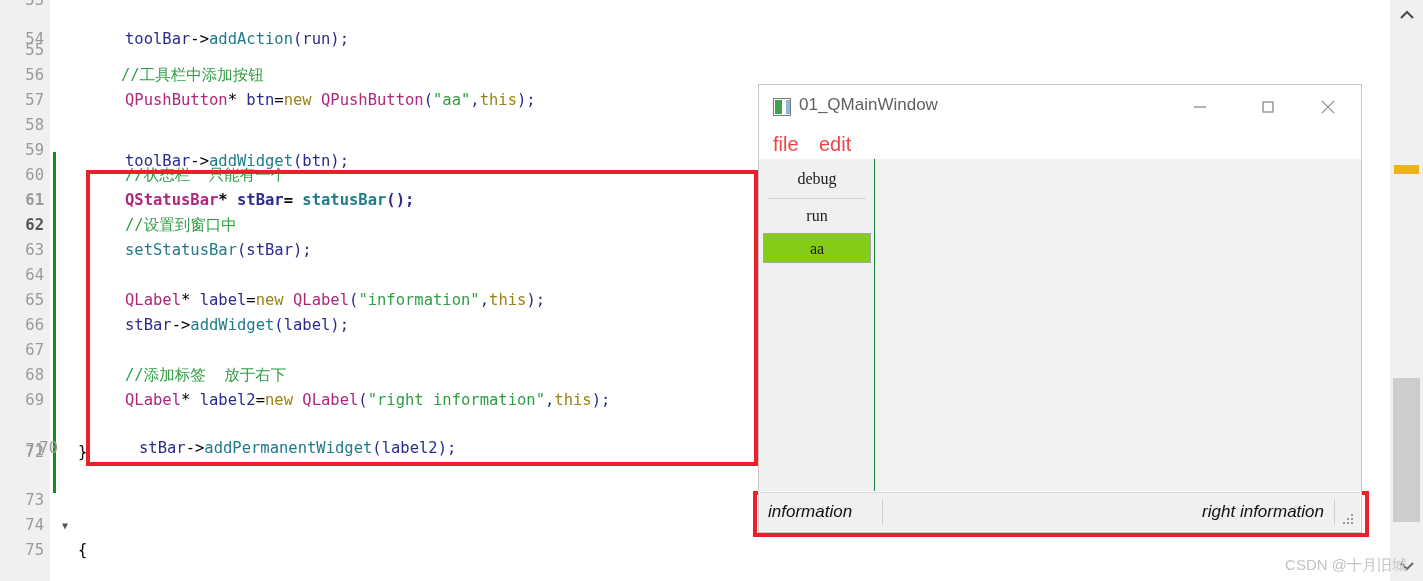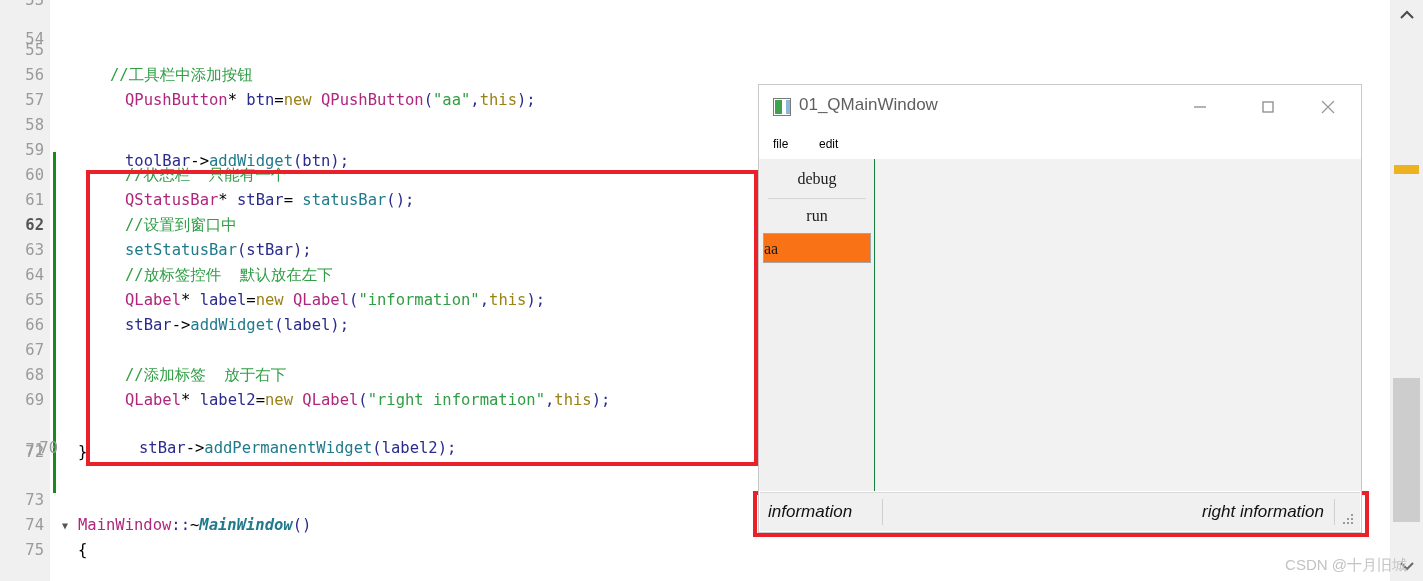--- a/index.html
+++ b/index.html
@@ -46,30 +46,30 @@
   .qticon{position:absolute;left:14px;top:13px;width:18px;height:18px;border:1px solid #7a7a7a;
           background:#ffffff;box-sizing:border-box;}
   .qticon i{position:absolute;display:block;}
   .qticon .g1{left:1px;top:1px;width:7px;height:14px;background:#3fa34d;}
   .qticon .g2{left:8px;top:5px;width:4px;height:10px;background:#ffffff;}
   .qticon .b1{left:12px;top:1px;width:4px;height:14px;background:#8fb8d8;}
   .wtitle{position:absolute;left:40px;top:10px;font-size:17px;color:#5f5f5f;}
   .wbtn{position:absolute;top:0;width:46px;height:44px;cursor:default;}
   .wbtn svg{position:absolute;left:50%;top:50%;transform:translate(-50%,-50%);}
   .menubar{position:absolute;left:0;top:44px;right:0;height:30px;background:#ffffff;}
-  .menuitem{position:absolute;top:0;height:30px;line-height:30px;font-size:12px;color:#000000;}
+  .menuitem{position:absolute;top:0;height:30px;line-height:30px;font-size:20px;color:#ef4444;}
   .qtbody{position:absolute;left:0;top:74px;right:0;bottom:41px;background:#f2f2f2;}
   .qttoolbar{position:absolute;left:1px;top:0;width:114px;bottom:0;background:#f0f0f0;
              border-right:2px solid #15803d;}
   .tbitem{position:absolute;left:0;right:0;height:32px;line-height:32px;text-align:center;
           font-family:"Liberation Serif",serif;font-size:16px;color:#1b1b1b;}
   .tbsep{position:absolute;left:8px;right:8px;height:1px;background:#d6d6d6;}
-  .tbbtn{position:absolute;left:3px;right:3px;height:30px;line-height:30px;
+  .tbbtn{position:absolute;left:3px;right:3px;height:30px;line-height:30px;text-align:center;
          font-family:"Liberation Serif",serif;font-size:16px;color:#1b1b1b;
-         background:#f97316;border:1px solid #a6a6a6;box-sizing:border-box;}
+         background:#84cc16;border:1px solid #a6a6a6;box-sizing:border-box;}
   .central{position:absolute;left:116px;top:0;right:0;bottom:0;background:#f2f2f2;}
   .statusbar{position:absolute;left:1px;right:1px;bottom:1px;height:38px;background:#f0f0f0;
              border-top:1px solid #d9d9d9;font-style:italic;}
   .stlabel{position:absolute;top:9px;font-size:17px;color:#111111;font-family:"Liberation Sans",sans-serif;}
   .stsep{position:absolute;top:6px;width:1px;height:26px;background:#cfcfcf;}
   .grip{position:absolute;right:4px;bottom:4px;width:13px;height:13px;}
   .grip s{position:absolute;display:block;width:2px;height:2px;background:#9a9a9a;}
 
   
   #scroll{position:absolute;right:0;top:0;width:33px;height:581px;background:#f0f0f0;}
@@ -84,41 +84,41 @@
 </style>
 </head>
 <body>
 
 <div id="editor">
   <div class="gutter"></div>
   <div class="changebar"></div>
   <div class="codearea"></div>
   <div id="lines">
       <div class="line" style="top: -12px;"><div class="lnum">53</div><div class="code" style="left: 125px;"></div></div>
-      <div class="line" style="top: 27px;"><div class="lnum">54</div></div>
+      <div class="line" style="top: 27px;"><div class="lnum">54</div><div class="code" style="left: 125px;"><span class="plain">toolBar</span><span class="op">-&gt;</span><span class="fn">addAction</span><span class="pun">(</span><span class="plain">run</span><span class="pun">)</span><span class="pun">;</span></div></div>
       <div class="line" style="top: 38px;"><div class="lnum">55</div><div class="code" style="left: 125px;"></div></div>
-      <div class="line" style="top: 63px;"><div class="lnum">56</div><div class="code" style="left: 110px;"><span class="cmt">//工具栏中添加按钮</span></div></div>
+      <div class="line" style="top: 63px;"><div class="lnum">56</div><div class="code" style="left: 121px;"><span class="cmt">//工具栏中添加按钮</span></div></div>
       <div class="line" style="top: 88px;"><div class="lnum">57</div><div class="code" style="left: 125px;"><span class="typ">QPushButton</span><span class="op">* </span><span class="plain">btn</span><span class="op">=</span><span class="kw">new</span><span class="op"> </span><span class="typ">QPushButton</span><span class="pun">(</span><span class="str">"aa"</span><span class="pun">,</span><span class="kw">this</span><span class="pun">)</span><span class="pun">;</span></div></div>
       <div class="line" style="top: 113px;"><div class="lnum">58</div><div class="code" style="left: 125px; margin-top: 36px;"><span class="plain">toolBar</span><span class="op">-&gt;</span><span class="fn">addWidget</span><span class="pun">(</span><span class="plain">btn</span><span class="pun">)</span><span class="pun">;</span></div></div>
       <div class="line" style="top: 138px;"><div class="lnum">59</div><div class="code" style="left: 125px;"></div></div>
       <div class="line" style="top: 163px;"><div class="lnum">60</div><div class="code" style="left: 125px;"><span class="cmt">//状态栏  只能有一个</span></div></div>
-      <div class="line" style="top: 188px;"><div class="lnum">61</div><div class="code" style="left: 125px;"><span class="typ">QStatusBar</span><span class="op">* </span><span class="plain">stBar</span><span class="op">= </span><span class="fn">statusBar</span><span class="pun">(</span><span class="pun">)</span><span class="pun">;</span></div></div>
+      <div class="line" style="top: 188px; font-weight: bold;"><div class="lnum">61</div><div class="code" style="left: 125px;"><span class="typ">QStatusBar</span><span class="op">* </span><span class="plain">stBar</span><span class="op">= </span><span class="fn">statusBar</span><span class="pun">(</span><span class="pun">)</span><span class="pun">;</span></div></div>
       <div class="line" style="top: 213px;"><div class="lnum cur">62</div><div class="code" style="left: 125px;"><span class="cmt">//设置到窗口中</span></div></div>
       <div class="line" style="top: 238px;"><div class="lnum">63</div><div class="code" style="left: 125px;"><span class="fn">setStatusBar</span><span class="pun">(</span><span class="plain">stBar</span><span class="pun">)</span><span class="pun">;</span></div></div>
-      <div class="line" style="top: 263px;"><div class="lnum">64</div><div class="code" style="left: 125px;"><span class="cmt">//放标签控件  默认放在左下</span></div></div>
+      <div class="line" style="top: 263px;"><div class="lnum">64</div></div>
       <div class="line" style="top: 288px;"><div class="lnum">65</div><div class="code" style="left: 125px;"><span class="typ">QLabel</span><span class="op">* </span><span class="plain">label</span><span class="op">=</span><span class="kw">new</span><span class="op"> </span><span class="typ">QLabel</span><span class="pun">(</span><span class="str">"information"</span><span class="pun">,</span><span class="kw">this</span><span class="pun">)</span><span class="pun">;</span></div></div>
       <div class="line" style="top: 313px;"><div class="lnum">66</div><div class="code" style="left: 125px;"><span class="plain">stBar</span><span class="op">-&gt;</span><span class="fn">addWidget</span><span class="pun">(</span><span class="plain">label</span><span class="pun">)</span><span class="pun">;</span></div></div>
       <div class="line" style="top: 338px;"><div class="lnum">67</div><div class="code" style="left: 125px;"></div></div>
       <div class="line" style="top: 363px;"><div class="lnum">68</div><div class="code" style="left: 125px;"><span class="cmt">//添加标签  放于右下</span></div></div>
       <div class="line" style="top: 388px;"><div class="lnum">69</div><div class="code" style="left: 125px;"><span class="typ">QLabel</span><span class="op">* </span><span class="plain">label2</span><span class="op">=</span><span class="kw">new</span><span class="op"> </span><span class="typ">QLabel</span><span class="pun">(</span><span class="str">"right information"</span><span class="pun">,</span><span class="kw">this</span><span class="pun">)</span><span class="pun">;</span></div></div>
       <div class="line" style="top: 436px; margin-left: 14px;"><div class="lnum">70</div><div class="code" style="left: 125px;"><span class="plain">stBar</span><span class="op">-&gt;</span><span class="fn">addPermanentWidget</span><span class="pun">(</span><span class="plain">label2</span><span class="pun">)</span><span class="pun">;</span></div></div>
       <div class="line" style="top: 438px;"><div class="lnum">71</div><div class="code" style="left: 125px;"></div></div>
       <div class="line" style="top: 440px; text-decoration: underline;"><div class="lnum">72</div><div class="code" style="left: 78px;"><span class="op">}</span></div></div>
       <div class="line" style="top: 488px;"><div class="lnum">73</div><div class="code" style="left: 125px;"></div></div>
-      <div class="line" style="top: 513px;"><div class="lnum">74</div><div class="fold">▼</div><div class="code" style="left: 78px;"><span class="mw">MainWindow</span><span class="pun">::</span><span class="op">~</span><span class="dtor">MainWindow</span><span class="pun">(</span><span class="pun">)</span></div></div>
+      <div class="line" style="top: 513px;"><div class="lnum">74</div><div class="fold">▼</div></div>
       <div class="line" style="top: 538px;"><div class="lnum">75</div><div class="code" style="left: 78px;"><span class="op">{</span></div></div>
     </div>
 </div>
 
 <div class="redbox" style="left:86px;top:170px;width:672px;height:296px;"></div>
 <div class="redbox" style="left:753px;top:491px;width:616px;height:46px;"></div>
 
 <div id="qtwin">
 
   <div class="titlebar">

